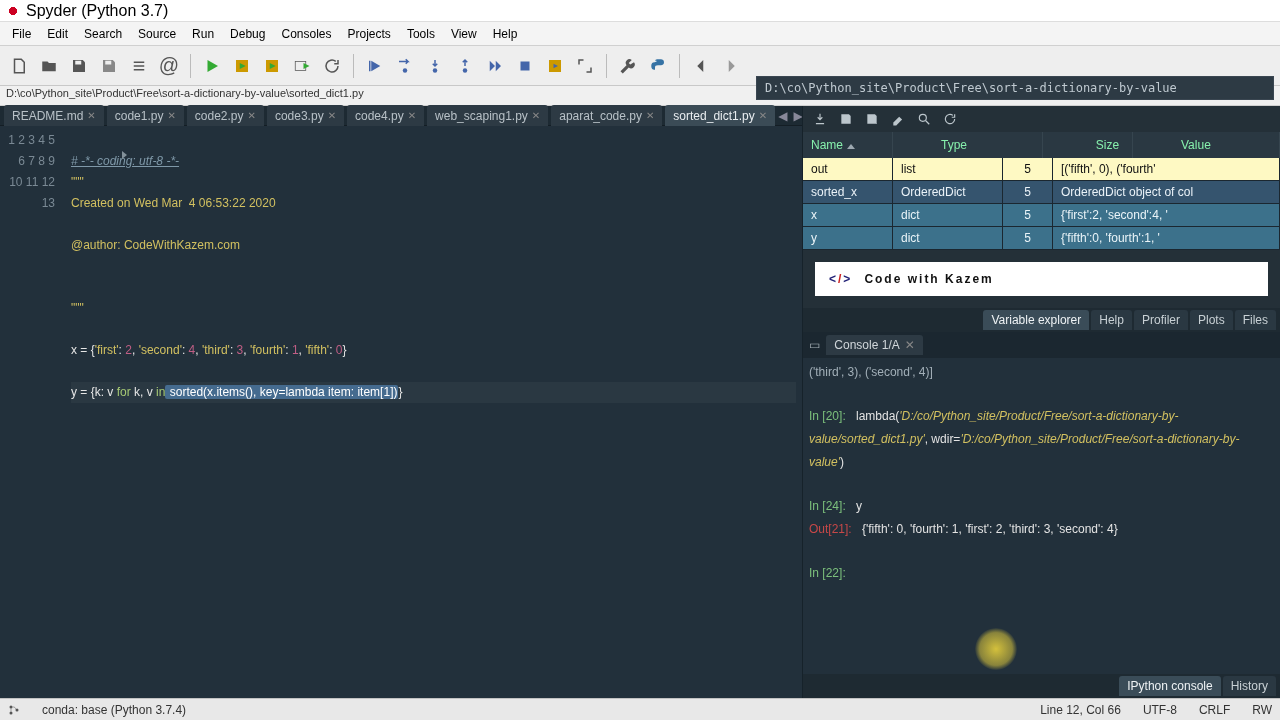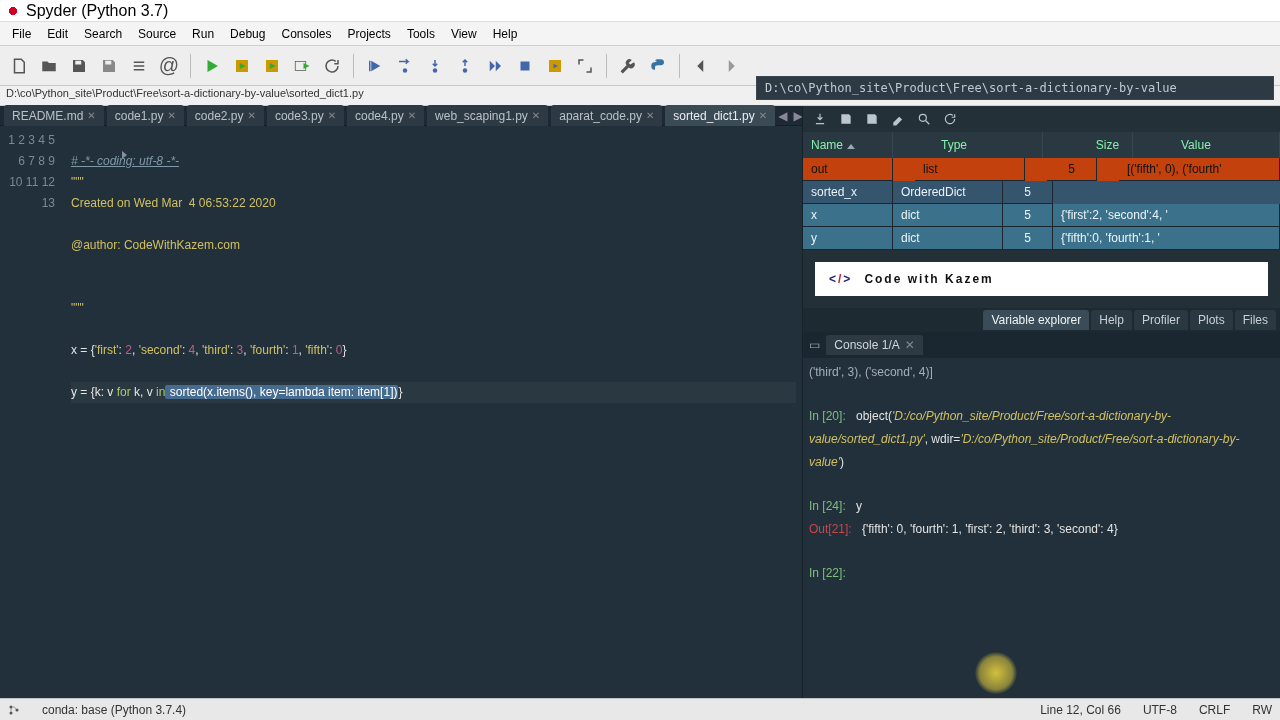--- a/index.html
+++ b/index.html
@@ -38,21 +38,21 @@
 .rtoolbar .ric { width: 14px; height: 14px; cursor: pointer; }
 .varexp { background: #243038; }
 .vth { display: flex; background: #2a3842; color: #86efac; font-size: 13px; gap: 40px; }
 .vth > div { padding: 6px 8px; border-right: 1px solid #36454f; }
 .vtr { display: flex; font-family: monospace; font-size: 16px; }
 .vtr > div { padding: 4px 8px; border-right: 1px solid #1b2730; border-bottom: 1px solid #1b2730; overflow: hidden; white-space: nowrap; }
 .c-name { width: 90px; }
 .c-type { width: 110px; }
 .c-size { width: 50px; text-align: center; }
 .c-value { flex: 1; }
-.row-out { background: #c2410c; color: #111; gap: 22px; }
+.row-out { background: #fef9c3; color: #111; }
 .row-sx { background: #35546e; color: #eaf2f8; }
 .row-x { background: #3c718b; color: #eaf4f8; }
 .row-y { background: #3c718b; color: #eaf4f8; }
 .logo { background: #fff; color: #111; font-size: 22px; font-weight: bold; padding: 10px 14px; margin: 12px; display: flex; align-items: center; gap: 12px; font-family: Consolas, monospace; letter-spacing: 2px; }
 .logo .brk { color: #227; }
 .logo .sl { color: #c22; }
 .panetabs { display: flex; justify-content: flex-end; gap: 2px; padding: 2px 4px; background: #1e2a32; }
 .panetab { background: #2a3842; color: #c8d0d4; padding: 3px 8px; font-size: 12px; border-radius: 3px 3px 0 0; cursor: pointer; }
 .panetab.active { background: #3a4c58; color: #eef2f4; }
 .consolewrap { flex: 1; display: flex; flex-direction: column; background: #22303b; }
@@ -327,20 +327,21 @@
           <div class="vtr row-out">
             <div class="c-name">out</div>
             <div class="c-type">list</div>
             <div class="c-size">5</div>
             <div class="c-value">[('fifth', 0), ('fourth'</div>
           </div>
           <div class="vtr row-sx">
             <div class="c-name">sorted_x</div>
             <div class="c-type">OrderedDict</div>
             <div class="c-size">5</div>
+            <div class="c-value">OrderedDict object of col</div>
           </div>
           <div class="vtr row-x">
             <div class="c-name">x</div>
             <div class="c-type">dict</div>
             <div class="c-size">5</div>
             <div class="c-value">{'first':2, 'second':4, '</div>
           </div>
           <div class="vtr row-y">
             <div class="c-name">y</div>
             <div class="c-type">dict</div>
@@ -364,28 +365,32 @@
     <div class="consolewrap">
       <div class="constabs">
         <span style="color:#aab4ba;cursor:pointer;">▭</span>
         <span class="constab">
             <span>Console 1/A</span>
             <span style="color:#888;">✕</span>
           </span>
       </div>
       <div class="consolebody" id="consolebody"><span class="csym">('third', 3), ('second', 4)]</span>
 
-<span class="inlabel">In [</span><span class="innum">20</span><span class="inlabel">]:</span> <span class="cmd">object(</span><span class="cst">'D:/co/Python_site/Product/Free/sort-a-dictionary-by-value/sorted_dict1.py'</span><span class="cmd">, wdir=</span><span class="cst">'D:/co/Python_site/Product/Free/sort-a-dictionary-by-value'</span><span class="cmd">)</span>
+<span class="inlabel">In [</span><span class="innum">20</span><span class="inlabel">]:</span> <span class="cmd">lambda(</span><span class="cst">'D:/co/Python_site/Product/Free/sort-a-dictionary-by-value/sorted_dict1.py'</span><span class="cmd">, wdir=</span><span class="cst">'D:/co/Python_site/Product/Free/sort-a-dictionary-by-value'</span><span class="cmd">)</span>
 
 <span class="inlabel">In [</span><span class="innum">24</span><span class="inlabel">]:</span> <span class="cmd">y</span>
 <span class="outlabel">Out[21]:</span> <span class="cmd">{'fifth': 0, 'fourth': 1, 'first': 2, 'third': 3, 'second': 4}</span>
 
 <span class="inlabel">In [</span><span class="innum">22</span><span class="inlabel">]:</span> <span class="cmd"></span>
 
         <div class="cursorblob"></div>
+      </div>
+      <div class="panetabs" style="justify-content:flex-end;">
+        <span class="panetab active">IPython console</span>
+        <span class="panetab">History</span>
       </div>
     </div>
   </div>
 </div>
 
 <div class="statusbar">
   <span class="git">
       <svg class="sbicon" viewBox="0 0 24 24" fill="#555">
         <circle cx="6" cy="6" r="3"></circle>
         <circle cx="6" cy="18" r="3"></circle>

